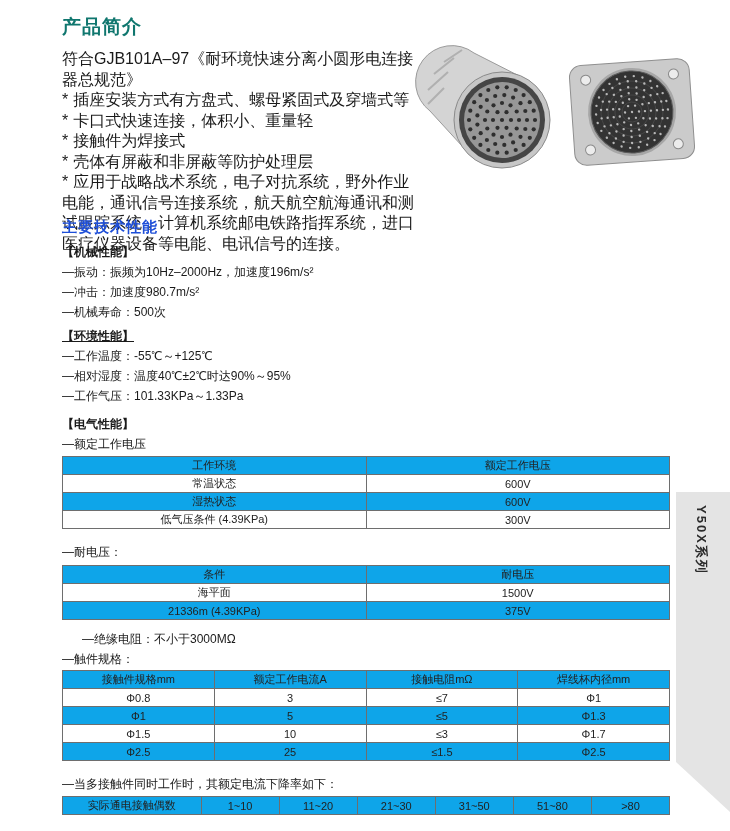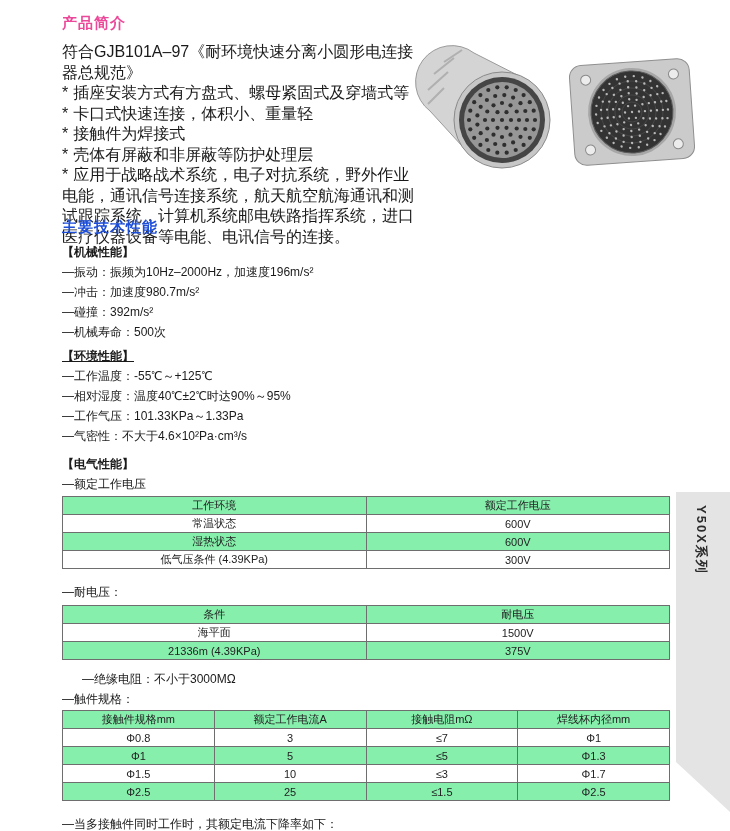--- a/index.html
+++ b/index.html
@@ -3,21 +3,21 @@
 <meta charset="utf-8">
 <style>
   html,body { margin:0; padding:0; background:#ffffff; }
   .page {
     position:relative; width:730px; height:831px; background:#ffffff;
     font-family:"Liberation Sans", sans-serif; color:#1a1a1a; overflow:hidden;
   }
 
   
   .intro { position:absolute; left:62px; top:14px; width:352px; }
-  .intro h1 { font-size:15px; font-weight:bold; margin:0 0 9px 0; letter-spacing:1px; color:#ec4899; }
+  .intro h1 { font-size:19px; font-weight:bold; margin:0 0 9px 0; letter-spacing:1px; color:#0f766e; }
   .intro p { margin:0; font-size:16px; line-height:20.5px; }
   .bm { display:inline-block; margin-right:5px; }
 
   
   .photo { position:absolute; }
   .photo-plug { left:414px; top:42px; }
   .photo-recept { left:566px; top:54px; }
 
   
   .tech { position:absolute; left:62px; top:218px; width:608px; }
@@ -31,21 +31,21 @@
   .note-insulation { margin-top:9px;margin-left:20px; }
   .lbl-contact { margin:3px 0 3px 0; }
   .lbl-derating { margin:16px 0 4px 0; }
 
   table.tbl { width:100%; border-collapse:collapse; table-layout:fixed; font-size:11px; margin-top:2px; color:#222; }
   table.tbl td {
     border:1px solid #6e6e6e; height:15px; padding:1px 2px;
     text-align:center; vertical-align:middle; overflow:hidden; white-space:nowrap;
   }
   table.tbl { border:1px solid #585858; }
-  tr.shaded td { background:#86efac; }
+  tr.shaded td { background:#0ea5e9; }
   table.derate td:first-child { width:22%; }
 
   
   .series-tab {
     position:absolute; right:0; top:492px; width:54px; height:320px;
     background:#e4e4e4;
     clip-path:polygon(0 0, 100% 0, 100% 100%, 0 calc(100% - 50px));
   }
   .series-tab span {
     position:absolute; left:34px; top:13px; white-space:nowrap;
@@ -260,28 +260,26 @@
       </g>
     </svg>
   </div>
 
   <section class="tech">
     <h2>主要技术性能</h2>
 
     <p class="subhead">【机械性能】</p>
     <p class="spec">—振动：振频为10Hz–2000Hz，加速度196m/s²</p>
     <p class="spec">—冲击：加速度980.7m/s²</p>
-    <p class="spec">—碰撞：392m/s²</p>
     <p class="spec">—机械寿命：500次</p>
 
     <p class="subhead env">【环境性能】</p>
     <p class="spec">—工作温度：-55℃～+125℃</p>
     <p class="spec">—相对湿度：温度40℃±2℃时达90%～95%</p>
     <p class="spec">—工作气压：101.33KPa～1.33Pa</p>
-    <p class="spec">—气密性：不大于4.6×10²Pa·cm³/s</p>
 
     <p class="subhead elec">【电气性能】</p>
     <p class="spec">—额定工作电压</p>
 
     <table class="tbl">
       <tbody>
           <tr class="shaded">
         <td>工作环境</td>
         <td>额定工作电压</td>
       </tr>

